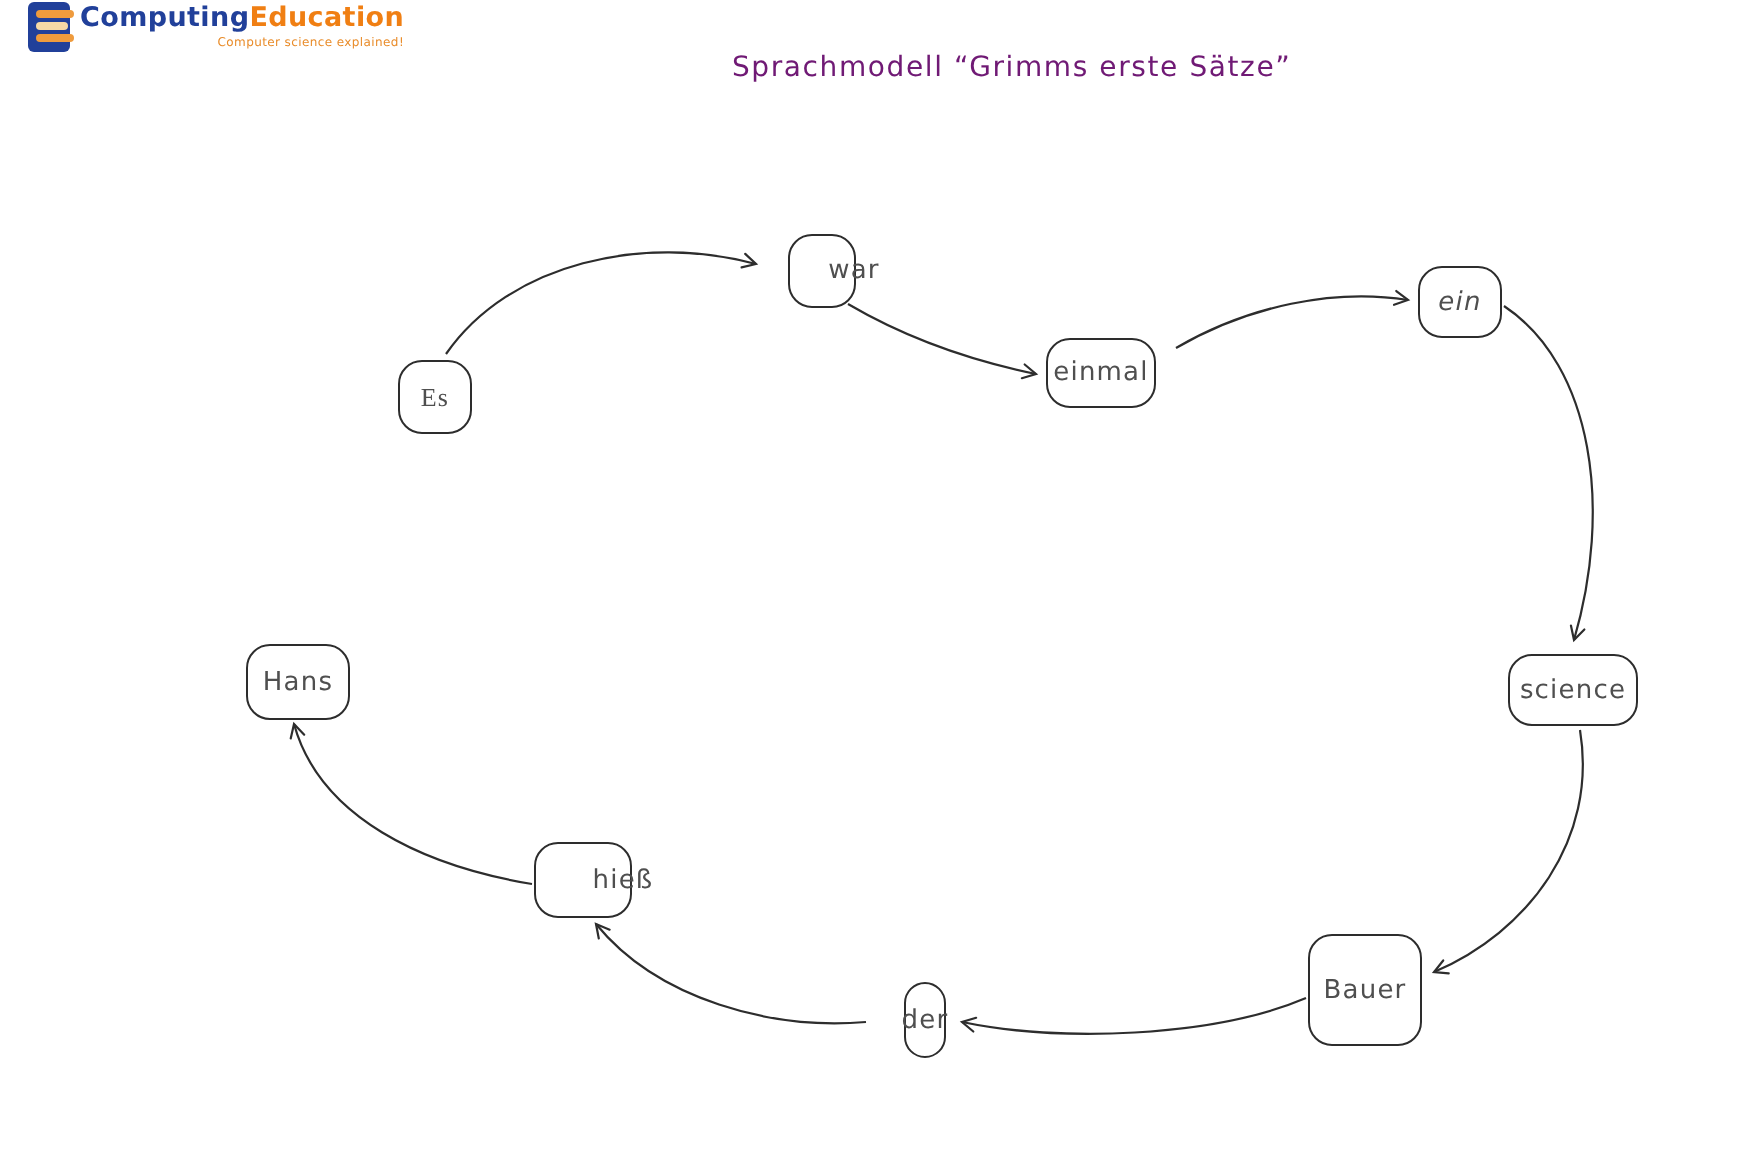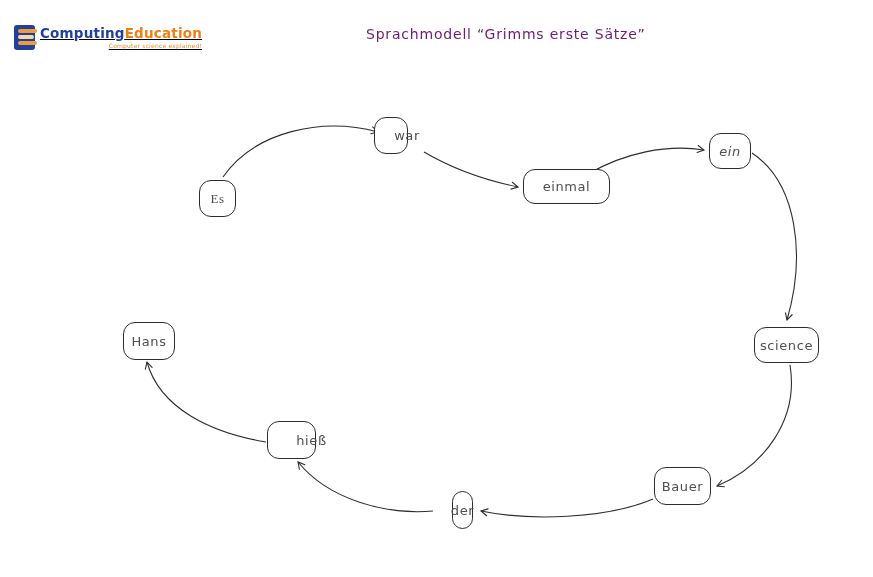--- a/index.html
+++ b/index.html
@@ -1,20 +1,20 @@
 <!DOCTYPE html>
 <html><head>
 <meta charset="utf-8">
 <style>
   * { margin: 0; padding: 0; box-sizing: border-box; }
   html, body { width: 873px; height: 577px; background: #ffffff; overflow: hidden; }
   body { font-family: "DejaVu Sans", "Liberation Sans", sans-serif; position: relative; }
 
   
-  .logo { position: absolute; left: 14px; top: 24px; display: flex; align-items: flex-start; cursor: pointer; text-decoration: underline; }
+  .logo { position: absolute; left: 14px; top: 0; display: flex; align-items: flex-start; cursor: pointer; }
   .logo-icon { position: relative; width: 21px; height: 25px; background: #21409a; border-radius: 3px; margin-top: 1px; }
   .logo-icon .bar { position: absolute; left: 4px; height: 4px; border-radius: 2px; }
   .logo-icon .bar1 { top: 4px;  width: 19px; background: #ef9b3d; }
   .logo-icon .bar2 { top: 10px; width: 16px; background: #f6d9a6; }
   .logo-icon .bar3 { top: 16px; width: 19px; background: #ef9b3d; }
   .logo-text { margin-left: 5px; display: flex; flex-direction: column; }
   .logo-line1 { font-size: 13.5px; font-weight: bold; letter-spacing: 0.2px; line-height: 18px; }
   .brand-computing { color: #21409a; }
   .brand-education { color: #f07f13; }
   .logo-tagline { font-size: 6px; color: #e98c2a; text-align: right; line-height: 7px; letter-spacing: 0.2px; }
@@ -31,25 +31,25 @@
     display: flex; align-items: center; justify-content: center;
     background: #ffffff;
     border: 1.3px solid #2d2d2d;
     border-radius: 12px;
     font-size: 13px;
     color: #4f4f4f;
     letter-spacing: 0.6px;
     white-space: nowrap;
   }
   .n-es     { left: 199px; top: 180px; width: 37px; height: 37px; font-family: Liberation Serif, serif; }
-  .n-war    { left: 374px; top: 117px; width: 28px; height: 37px; padding-left: 32px; }
-  .n-einmal { left: 523px; top: 169px; width: 87px; height: 35px; }
+  .n-war    { left: 394px; top: 117px; width: 28px; height: 37px; padding-left: 32px; }
+  .n-einmal { left: 523px; top: 169px; width: 55px; height: 35px; }
   .n-ein    { left: 709px; top: 133px; width: 42px; height: 36px; font-style: italic; }
   .n-junger { left: 754px; top: 327px; width: 65px; height: 36px; }
-  .n-bauer  { left: 654px; top: 467px; width: 57px; height: 38px; }
+  .n-bauer  { left: 654px; top: 467px; width: 57px; height: 56px; }
   .n-der    { left: 452px; top: 491px; width: 21px; height: 38px; }
   .n-hiess  { left: 267px; top: 421px; width: 49px; height: 38px; padding-left: 40px; }
   .n-hans   { left: 123px; top: 322px; width: 52px; height: 38px; text-align: right; }
 </style>
 </head>
 <body>
 
 <div class="logo">
   <div class="logo-icon">
     <span class="bar bar1"></span>

